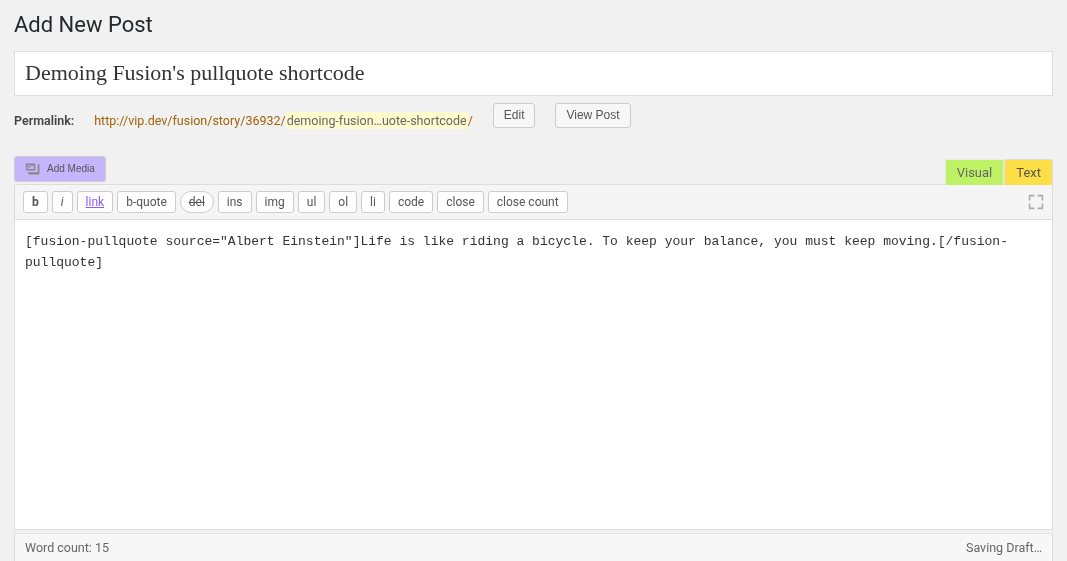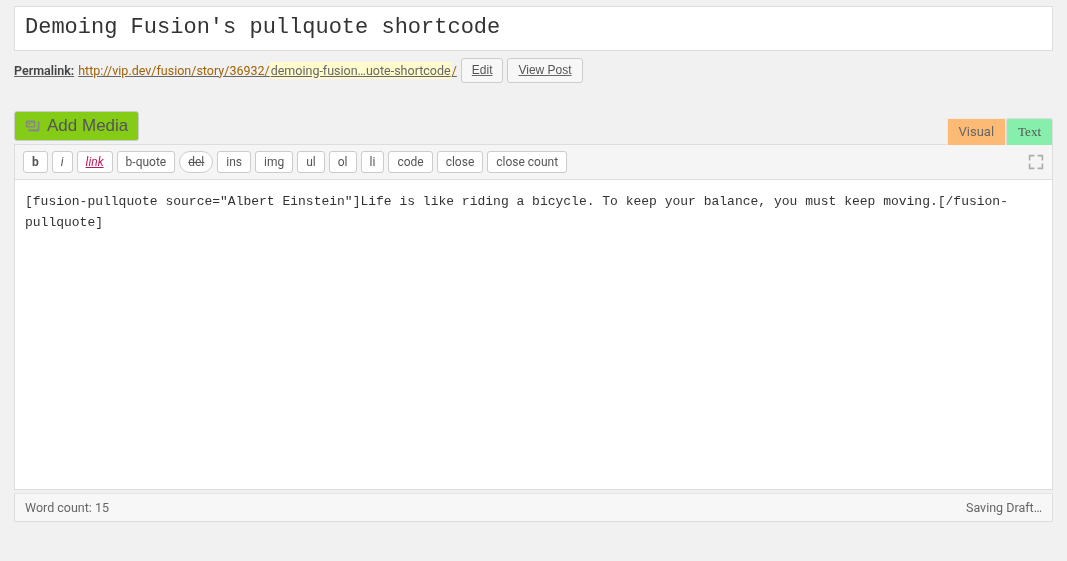--- a/index.html
+++ b/index.html
@@ -21,32 +21,31 @@
       padding-top: 6px;
     }
     .title-input {
       width: 100%;
       padding: 7px 10px;
       font-size: 22px;
       line-height: 1.3;
       border: 1px solid #ddd;
       background: #fff;
       color: #333;
-      font-family: Liberation Mono, monospace;
+      font-family: Liberation Serif, serif;
       outline: none;
     }
     .permalink-row {
       margin-top: 7px;
       font-size: 12.5px;
       color: #666;
       display: flex;
-      align-items: center;
-      gap: 4px;
+      align-items: flex-end;
+      gap: 20px;
       flex-wrap: wrap;
-      text-decoration: underline;
     }
     .permalink-row strong { color: #444; font-weight: 600; }
     .permalink-url { color: #a16207; }
     .permalink-slug {
       background: #fffbcc;
       padding: 1px 1px;
     }
     .small-button {
       font-size: 12px;
       padding: 2px 10px;
@@ -55,23 +54,23 @@
       border-radius: 3px;
       cursor: pointer;
       line-height: 1.6;
       color: #555;
     }
 
     .add-media-btn {
       display: inline-flex;
       align-items: center;
       gap: 6px;
-      font-size: 17px;
+      font-size: 10px;
       padding: 4px 10px;
-      background: #84cc16;
+      background: #c4b5fd;
       border: 1px solid #ccc;
       border-radius: 3px;
       cursor: pointer;
       color: #555;
       margin-top: 28px;
     }
     .add-media-btn .icon { width: 16px; height: 16px; }
 
     .tabs-row {
       display: flex;
@@ -82,31 +81,30 @@
       padding: 5px 11px;
       font-size: 13px;
       color: #555;
       cursor: pointer;
       border: 1px solid transparent;
       border-bottom: none;
       position: relative;
       top: 1px;
     }
     .tab.inactive {
-      background: #fdba74;
+      background: #bef264;
       border-color: #ebebeb;
       color: #666;
     }
     .tab.active {
-      background: #86efac;
+      background: #fde047;
       border-color: #ddd;
       color: #555;
       border-top-left-radius: 3px;
       border-top-right-radius: 3px;
-      font-family: Liberation Serif, serif;
     }
 
     .toolbar {
       background: #f5f5f5;
       border: 1px solid #ddd;
       padding: 6px 8px;
       display: flex;
       align-items: center;
       justify-content: space-between;
       margin-top: 0;
@@ -117,21 +115,21 @@
       padding: 3px 8px;
       background: #fff;
       border: 1px solid #ccc;
       border-radius: 3px;
       cursor: pointer;
       color: #555;
       font-family: inherit;
     }
     .ql-btn.bold-btn { font-weight: bold; }
     .ql-btn.italic-btn { font-style: italic; }
-    .ql-btn.link-btn { text-decoration: underline; color: #be185d; font-style: italic; }
+    .ql-btn.link-btn { text-decoration: underline; color: #8b5cf6; }
     .ql-btn.del-btn { text-decoration: line-through; border-radius: 11px; }
     .expand-icon { width: 16px; height: 16px; cursor: pointer; opacity: 0.5; }
 
     .editor-area {
       width: 100%;
       height: 310px;
       border: 1px solid #ddd;
       border-top: none;
       background: #fff;
       padding: 12px 10px;
@@ -154,20 +152,21 @@
       color: #666;
       margin-top: -1px;
       align-items: flex-end;
     }
   </style>
 </head>
 <body>
 
 <div class="container">
 
+  <h1 class="page-title">Add New Post</h1>
 
   <input type="text" class="title-input" value="Demoing Fusion's pullquote shortcode" style="">
 
   <div class="permalink-row">
     <strong>Permalink:</strong>
     <span>
       <span class="permalink-url">http://vip.dev/fusion/story/36932/</span><span class="permalink-slug">demoing-fusion…uote-shortcode</span><span class="permalink-url">/</span>
     </span>
     <button class="small-button">Edit</button>
     <button class="small-button">View Post</button>

